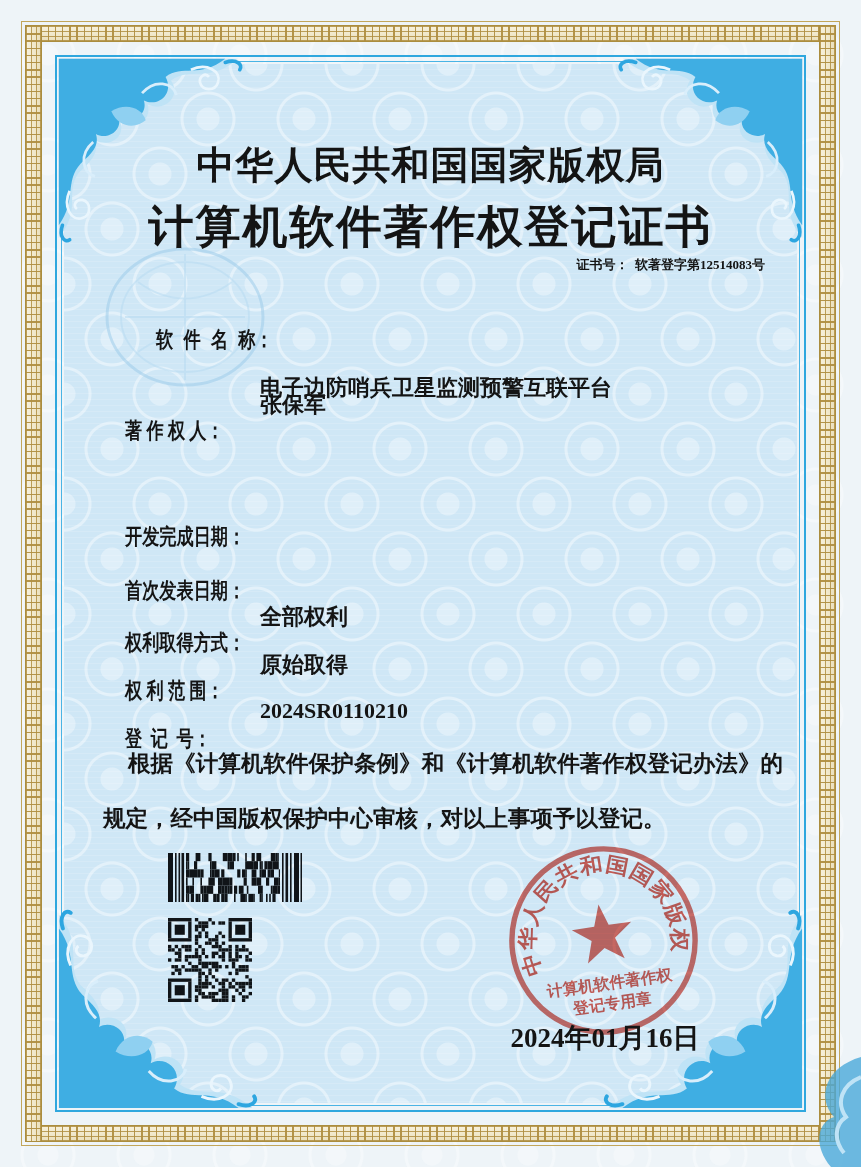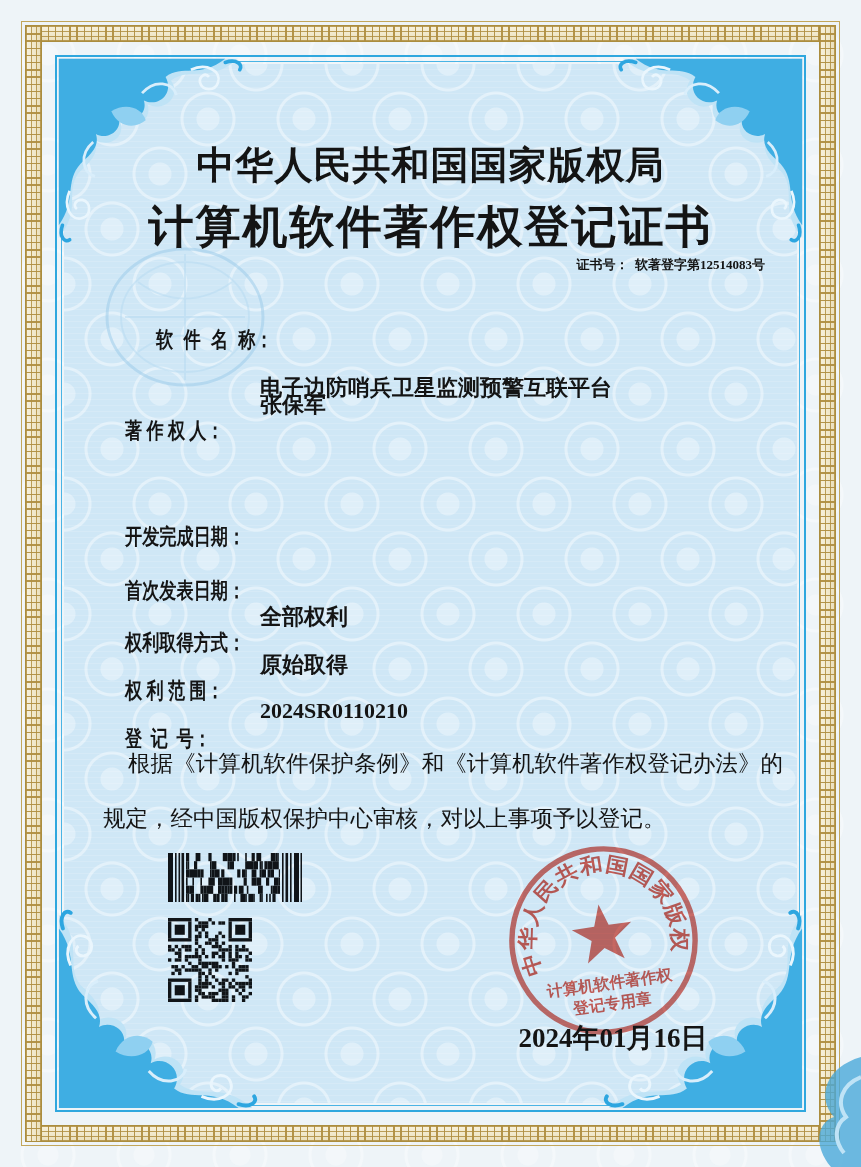--- a/index.html
+++ b/index.html
@@ -56,22 +56,22 @@
   .authority{top:140px;left:0;width:861px;text-align:center;font-size:38px;font-weight:bold;letter-spacing:1px;}
   .cert-title{top:197px;left:0;width:861px;text-align:center;font-size:45px;font-weight:bold;letter-spacing:2px;}
   .certno{top:256px;right:96px;font-size:13px;font-weight:bold;white-space:pre;}
   .row{position:absolute;left:103px;font-size:22px;font-weight:bold;white-space:pre;}
   .row .lab{display:inline-block;transform:scaleX(.78);transform-origin:0 50%;}
   .row .val{position:absolute;left:157px;top:0;white-space:pre;}
   .name-row{top:300px;font-family:Liberation Mono, monospace;}
   .name-row .val{line-height:36px;}
   .owner-row{top:390px;}
   .f0{top:496px;} .f1{top:550px;} .f2{top:602px;} .f3{top:650px;} .f4{top:698px;}
-  .statement{top:736px;left:103px;width:680px;font-size:22.5px;font-weight:normal;line-height:55px;text-indent:25px;text-align:justify;}
-  .issue-date{top:1020px;left:505px;width:200px;text-align:center;font-size:27px;font-weight:bold;margin-left:8px;}
+  .statement{top:736px;left:103px;width:680px;font-size:22.5px;font-weight:bold;line-height:55px;text-indent:25px;text-align:justify;}
+  .issue-date{top:1020px;left:505px;width:200px;text-align:center;font-size:27px;font-weight:bold;}
   
   .barcode{position:absolute;left:168px;top:853px;width:134px;height:49px;}
   .qrcode{position:absolute;left:168px;top:918px;width:84px;height:84px;}
   .seal{position:absolute;left:505px;top:842px;width:197px;height:197px;transform:rotate(-8deg);opacity:.93;mix-blend-mode:multiply;}
   .seal text{font-family:"Liberation Serif","DejaVu Serif",serif;font-weight:bold;fill:#d8544a;}
   .emboss{position:absolute;left:100px;top:242px;width:170px;height:150px;opacity:.55;}
 </style>
 </head>
 <body>
 

